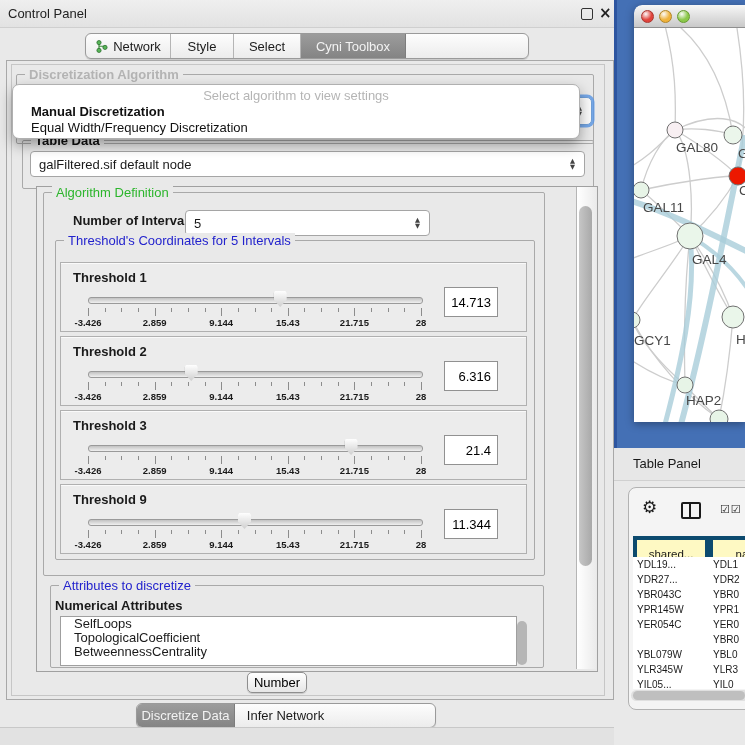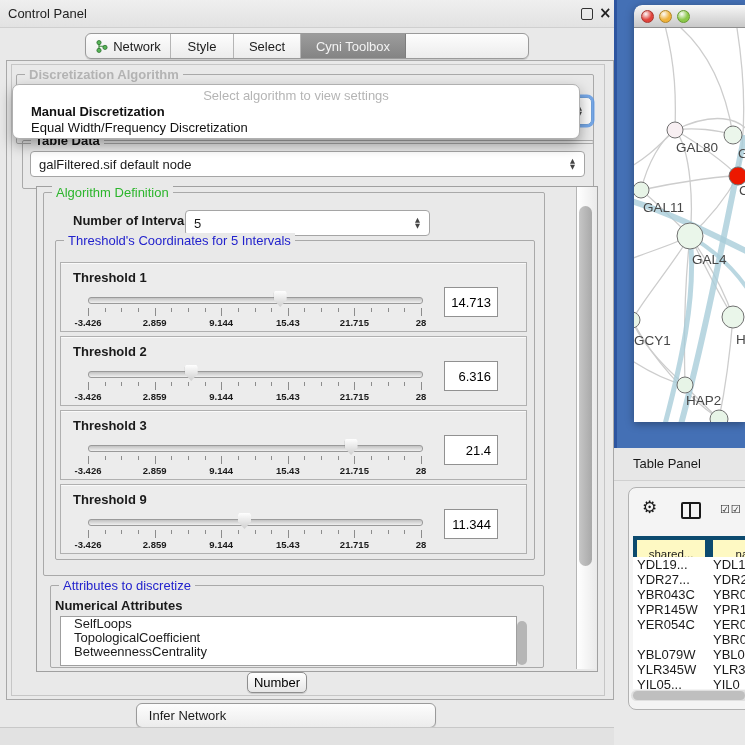--- a/index.html
+++ b/index.html
@@ -101,21 +101,21 @@
   .gear{position:absolute;left:13px;top:9px;font-size:17px;font-family:"DejaVu Sans",sans-serif;color:#1a1a1a;}
   .split-ico{position:absolute;left:52px;top:14px;width:16px;height:13px;border:2px solid #1a1a1a;border-radius:2px;}
   .split-ico::after{content:"";position:absolute;left:6px;top:0;width:2px;height:13px;background:#1a1a1a;}
   .checks{position:absolute;left:91px;top:15px;font-size:11px;letter-spacing:1px;
           font-family:"DejaVu Sans",sans-serif;color:#1a1a1a;}
   .tbl-head{position:absolute;left:4px;top:48px;display:flex;}
   .th-cell{height:36px;background:#fef9c3;border:4px solid #0c4a6e;box-sizing:border-box;font-size:11.5px;
            display:flex;align-items:center;justify-content:center;overflow:hidden;white-space:nowrap;}
   .tbl-body{position:absolute;left:4px;top:69px;width:158px;height:132px;background:#fff;overflow:hidden;}
   .tbl-row{display:flex;height:15px;}
-  .td-cell{font-size:13px;line-height:15px;padding-left:4px;box-sizing:border-box;overflow:hidden;white-space:nowrap;}
+  .td-cell{font-size:10px;line-height:15px;padding-left:4px;box-sizing:border-box;overflow:hidden;white-space:nowrap;}
   .hsb-track{position:absolute;left:2px;top:202px;width:118px;height:11px;background:#e0e0e0;border-radius:6px;}
   .hsb-thumb{position:absolute;left:2px;top:1px;width:112px;height:9px;background:#bfbfbf;border-radius:5px;}
 </style>
 </head>
 <body>
 
 <div class="abs cp-titlebar"></div>
 <div class="abs cp-title">Control Panel</div>
 <div class="abs float-box"></div>
 <div class="abs win-ico close-x">×</div>
@@ -335,20 +335,23 @@
 <div class="abs attr-list" id="attr-list">
     <div class="list-item">SelfLoops</div>
     <div class="list-item">TopologicalCoefficient</div>
     <div class="list-item">BetweennessCentrality</div>
   </div>
 <div class="abs attr-sb"></div>
 
 <button class="abs apply-btn">Number</button>
 
 <div class="abs tabbar" id="bottom-tabs">
+    <div class="tab sel" style="width: 98px;">
+      <span>Discretize Data</span>
+    </div>
     <div class="tab" style="width: 101px;">
       <span>Infer Network</span>
     </div>
   </div>
 <div class="abs bottom-strip"></div>
 
 <div class="abs blue-area"></div>
 <div class="abs blue-edge"></div>
 
 <div class="abs net-window">

